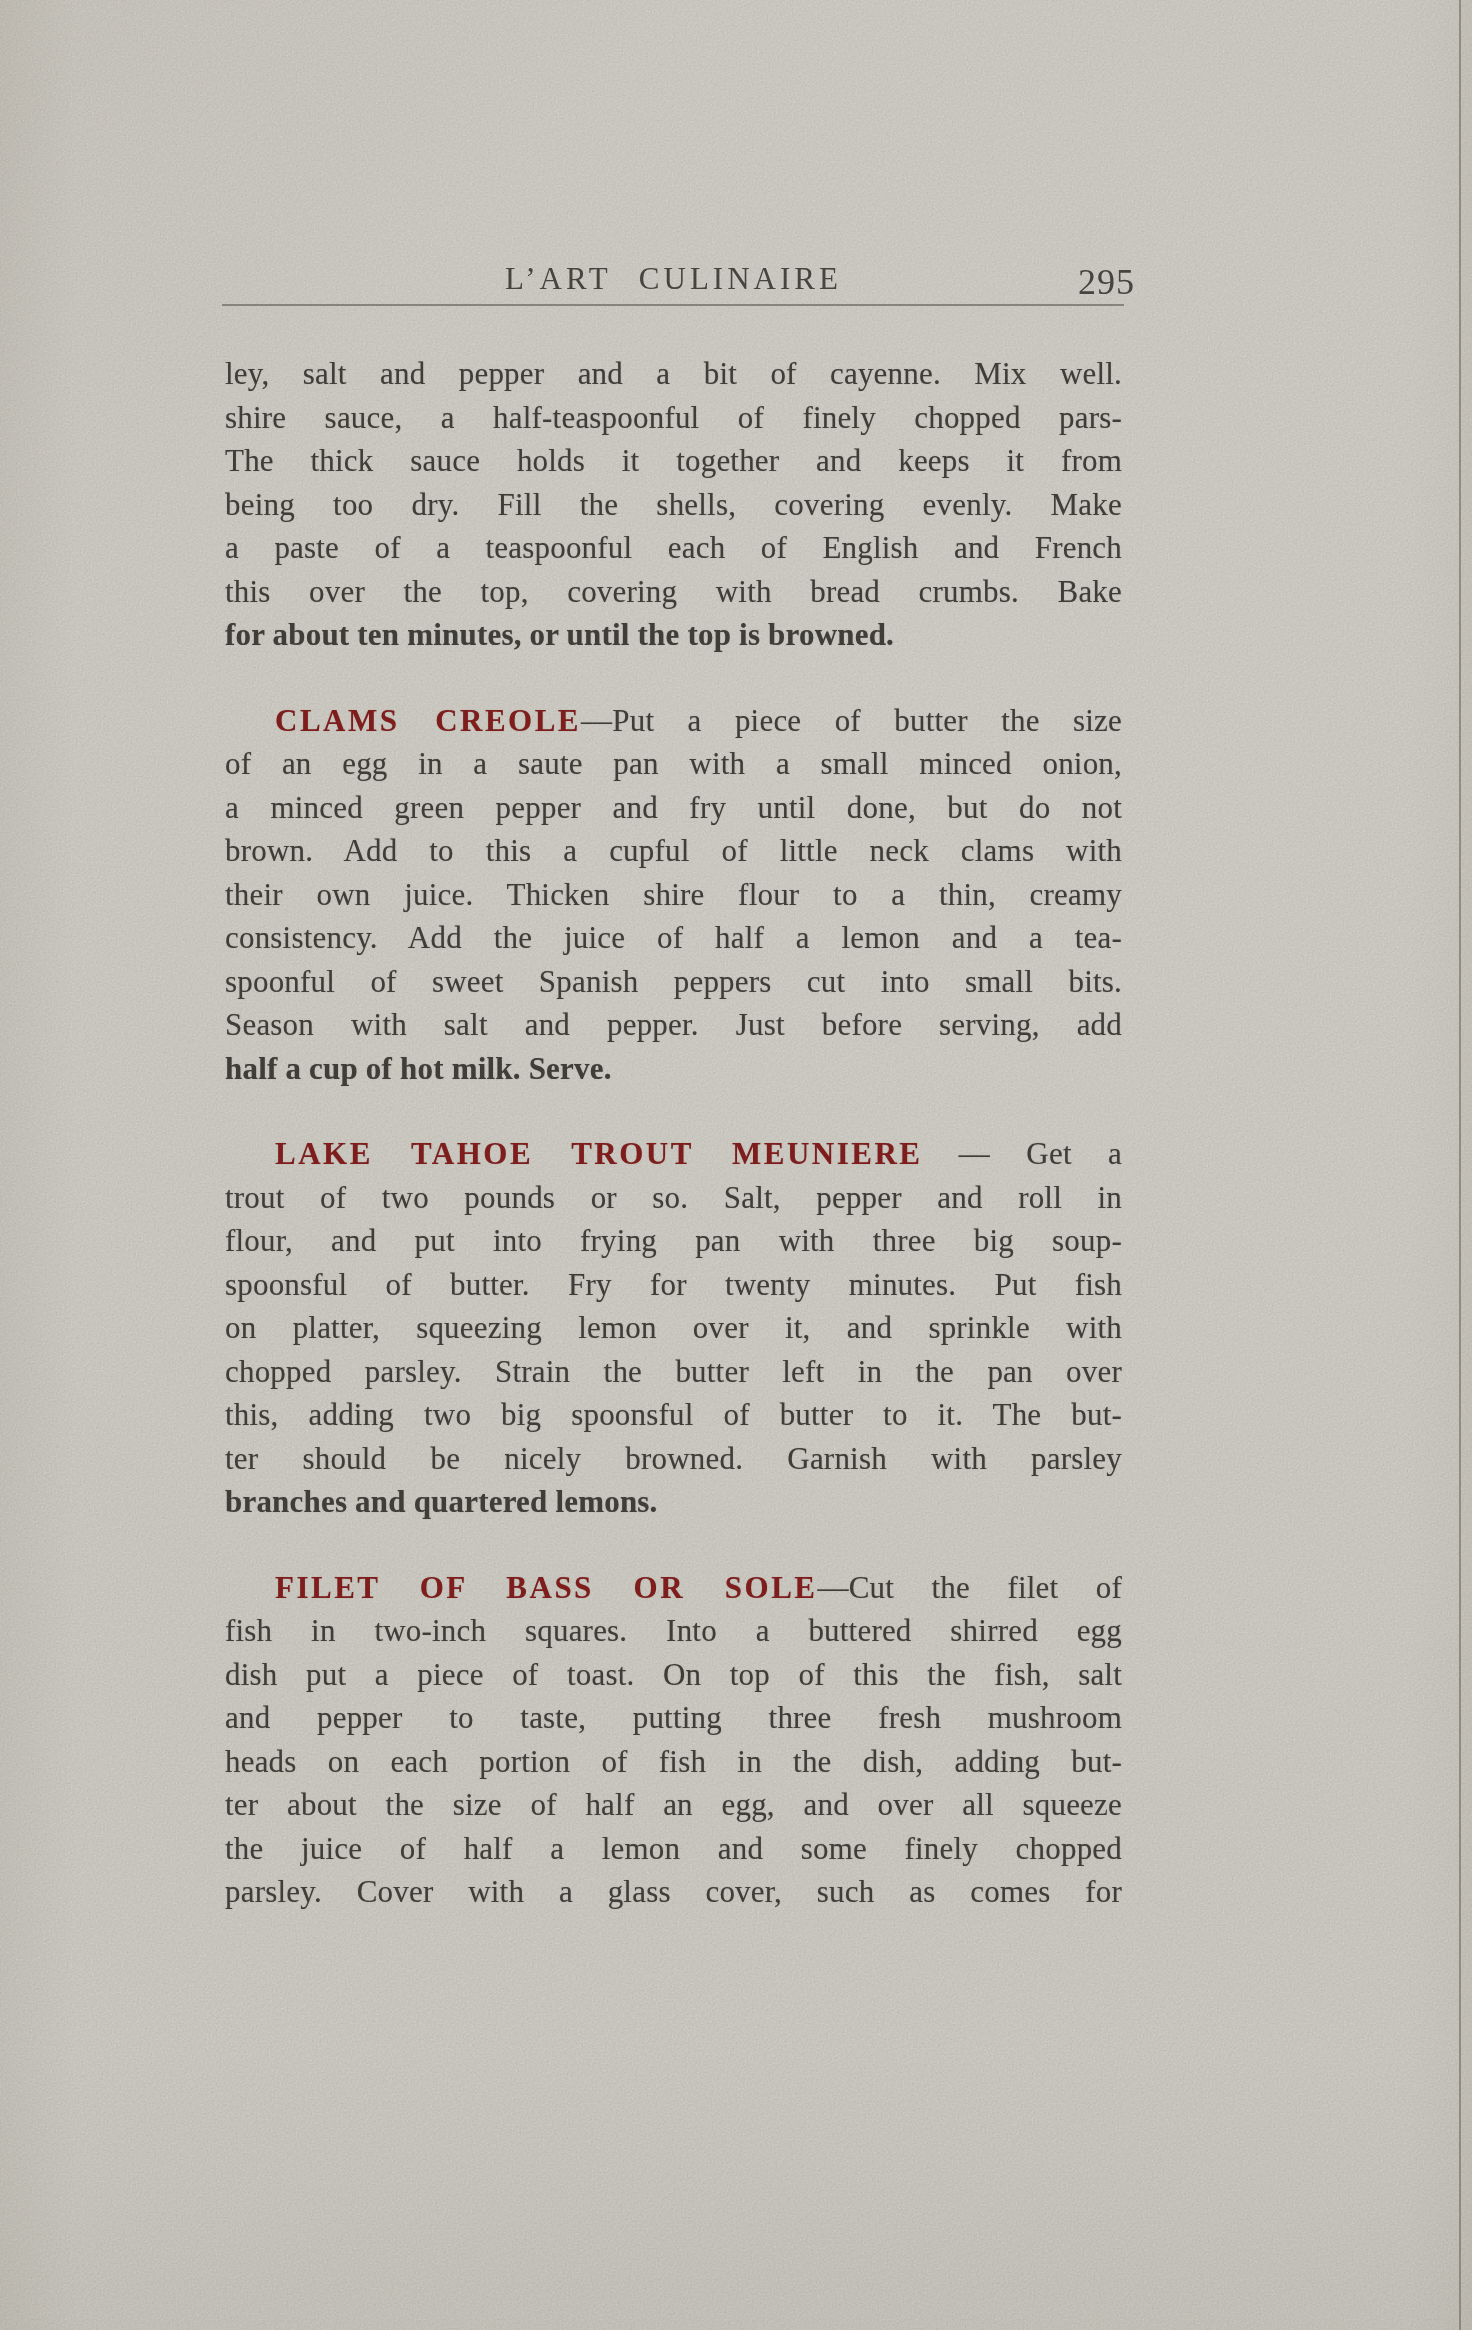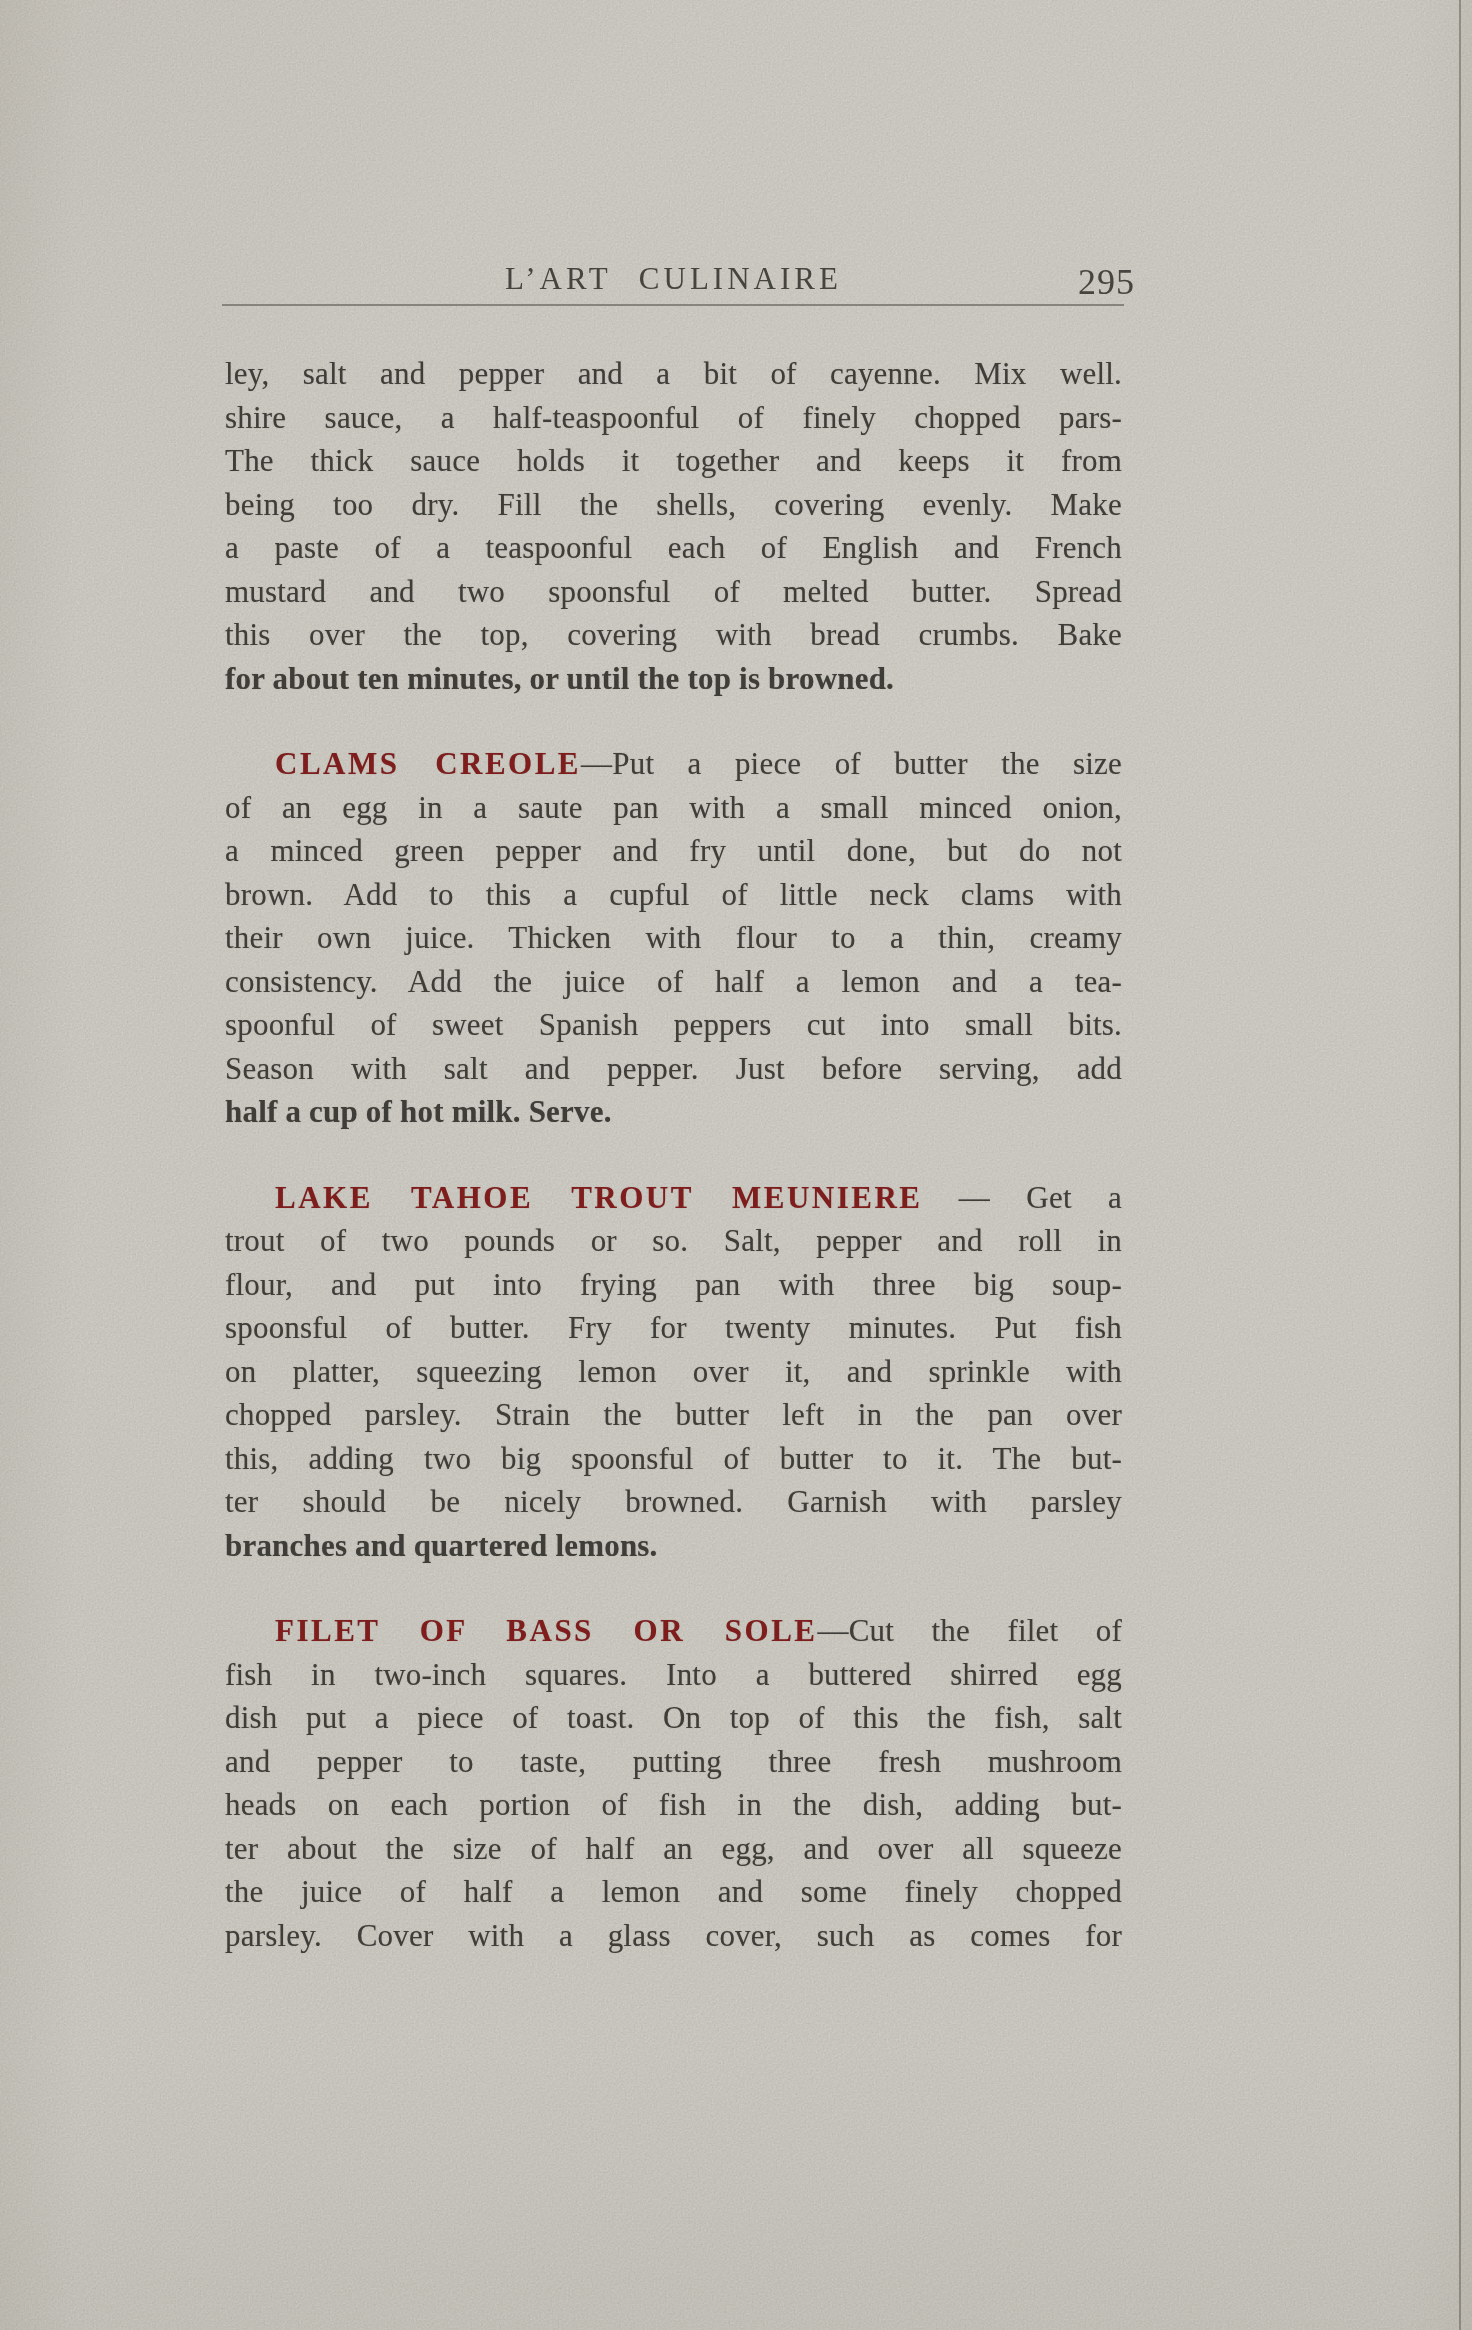--- a/index.html
+++ b/index.html
@@ -98,31 +98,30 @@
   <div class="header-rule"></div>
 
   <div class="body-text">
 
     <div class="para">
       <div class="line">ley, salt and pepper and a bit of cayenne. Mix well.</div>
       <div class="line">shire sauce, a half-teaspoonful of finely chopped pars-</div>
       <div class="line">The thick sauce holds it together and keeps it from</div>
       <div class="line">being too dry. Fill the shells, covering evenly. Make</div>
       <div class="line">a paste of a teaspoonful each of English and French</div>
-      <div class="line">mustard and two spoonsful of melted butter. Spread</div>
       <div class="line">this over the top, covering with bread crumbs. Bake</div>
       <div class="line short">for about ten minutes, or until the top is browned.</div>
     </div>
 
     <div class="para">
       <div class="line head-line"><span class="rh">CLAMS CREOLE</span><span>—Put a piece of butter the size</span></div>
       <div class="line">of an egg in a saute pan with a small minced onion,</div>
       <div class="line">a minced green pepper and fry until done, but do not</div>
       <div class="line">brown. Add to this a cupful of little neck clams with</div>
-      <div class="line">their own juice. Thicken with flour to a thin, creamy</div>
+      <div class="line">their own juice. Thicken shire flour to a thin, creamy</div>
       <div class="line">consistency. Add the juice of half a lemon and a tea-</div>
       <div class="line">spoonful of sweet Spanish peppers cut into small bits.</div>
       <div class="line">Season with salt and pepper. Just before serving, add</div>
       <div class="line short">half a cup of hot milk. Serve.</div>
     </div>
 
     <div class="para">
       <div class="line head-line"><span class="rh">LAKE TAHOE TROUT MEUNIERE</span><span> — Get a</span></div>
       <div class="line">trout of two pounds or so. Salt, pepper and roll in</div>
       <div class="line">flour, and put into frying pan with three big soup-</div>

